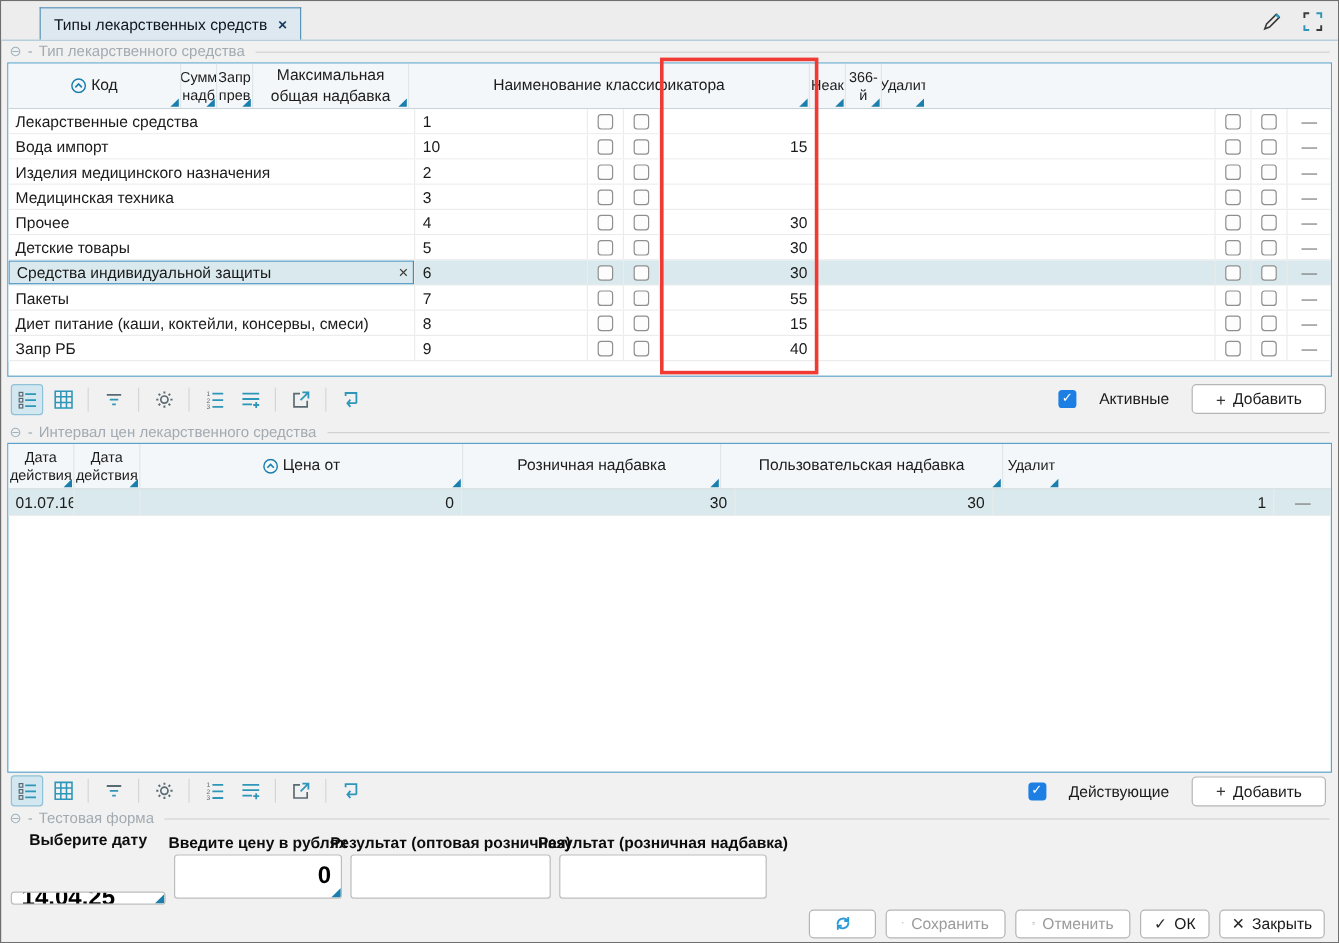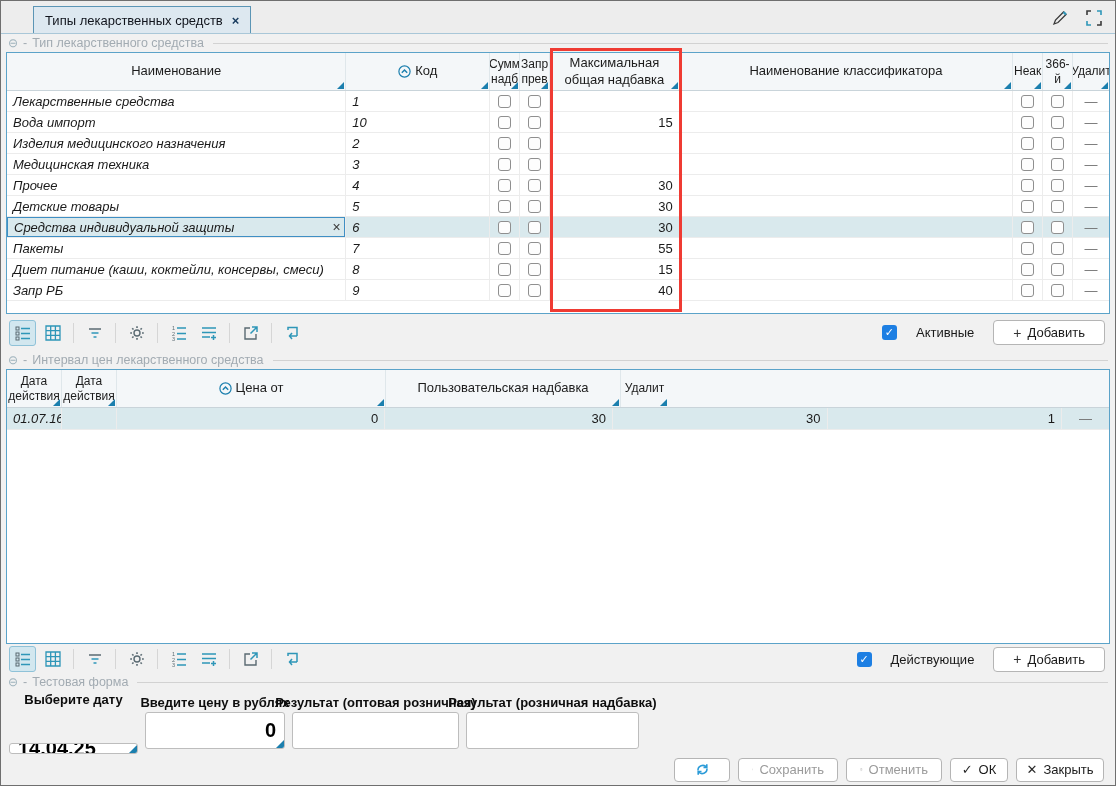--- a/index.html
+++ b/index.html
@@ -26,21 +26,21 @@
   .hcell{ position:relative; display:flex; align-items:center; justify-content:center; text-align:center;
     font-size:13px; color:#1c1c1c; border-right:1px solid #dfe7eb; padding:1px 2px; overflow:hidden; line-height:1.25;}
   .hcell::after{ content:''; position:absolute; right:1px; bottom:1px;
     border-left:7px solid transparent; border-bottom:7px solid #1b7fae;}
   .hsmall{ font-size:12px;}
   .sort-icon{ display:inline-flex; margin-right:4px; flex:0 0 auto;}
   .trow{ display:flex; height:21px; border-bottom:1px solid #ececec; align-items:stretch; background:#fff;}
   .trow.sel{ background:#d9e9ed;}
   .tcell{ display:flex; align-items:center; border-right:1px solid #ececec; padding:0 6px; overflow:hidden; white-space:nowrap; font-size:13px;}
   .tr2{ height:22px;}
-  .al{ justify-content:flex-start;font-style:italic;} .ar{ justify-content:flex-end;} .ac{ justify-content:center;}
+  .al{ justify-content:flex-start;} .ar{ justify-content:flex-end;} .ac{ justify-content:center;}
   .cbx{ width:13px; height:13px; border:1px solid #8f8f8f; border-radius:3px; background:#fdfdfd;}
   .dash{ color:#6f6f6f;}
   .edit-box{ display:flex; width:100%; height:100%; align-items:center; justify-content:space-between;
     border:1px solid #3f8fc4; padding:0 4px 0 6px;}
   .edit-clear{ color:#3a3a3a; font-size:14px; line-height:1; cursor:default;}
   
   .c1-name{width:340px;} .c1-code{width:144px;} .c1-cb{width:30px;} .c1-max{width:130px;}
   .c1-class{width:334px;} .c1-del{width:36px; border-right:none;}
   
   .c2-d1{width:55px;} .c2-d2{width:55px;} .c2-price{width:269px;} .c2-opt{width:228px;}
@@ -110,23 +110,20 @@
 
     <div class="sec-label">
       <span class="collapse-glyph">⊖</span>
       <span>-</span>
       <span>Тип лекарственного средства</span>
       <span class="line"></span>
     </div>
 
     <div class="tbl tbl1">
       <div class="hrow">
-        <div class="hcell c1-name">
-            <span>Наименование</span>
-          </div>
         <div class="hcell c1-code">
           <span class="sort-icon">
             <svg width="13" height="13" viewBox="0 0 13 13">
                 <circle cx="6.5" cy="6.5" r="5.6" fill="none" stroke="#1b7fae" stroke-width="1.2"></circle>
                 <path d="M3.8 7.8 L6.5 5 L9.2 7.8" fill="none" stroke="#1b7fae" stroke-width="1.4"></path>
               </svg>
           </span>
             <span>Код</span>
         </div>
         <div class="hcell c1-cb hsmall">
@@ -468,20 +465,23 @@
           </div>
         <div class="hcell c2-price">
           <span class="sort-icon">
             <svg width="13" height="13" viewBox="0 0 13 13">
                 <circle cx="6.5" cy="6.5" r="5.6" fill="none" stroke="#1b7fae" stroke-width="1.2"></circle>
                 <path d="M3.8 7.8 L6.5 5 L9.2 7.8" fill="none" stroke="#1b7fae" stroke-width="1.4"></path>
               </svg>
           </span>
             <span>Цена от</span>
         </div>
+        <div class="hcell c2-ret">
+            <span>Розничная надбавка</span>
+          </div>
         <div class="hcell c2-usr">
             <span>Пользовательская надбавка</span>
           </div>
         <div class="hcell c2-del hsmall">
             <span>Удалит</span>
           </div>
       </div>
       <div id="t2-body">
           <div class="trow tr2 sel">
             <div class="tcell al c2-d1">01.07.16</div>

